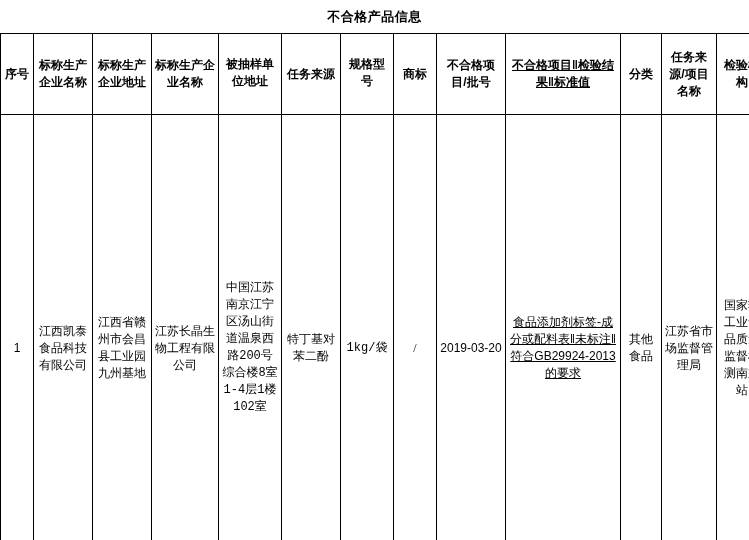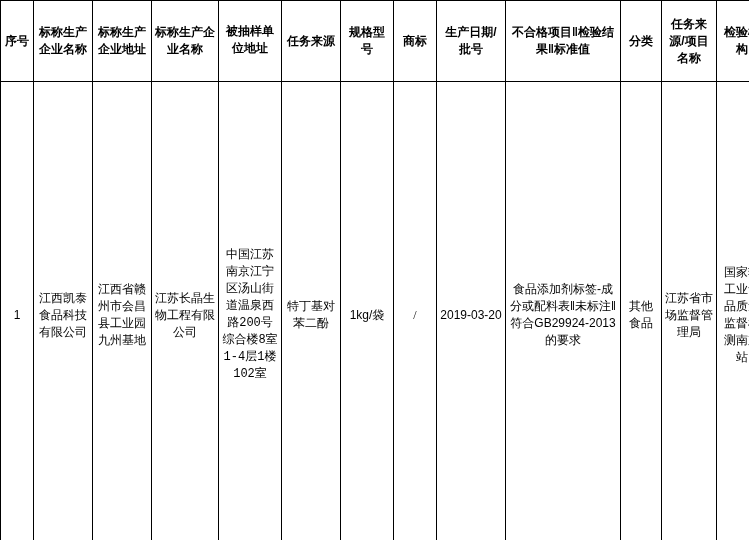--- a/index.html
+++ b/index.html
@@ -49,46 +49,47 @@
   table.report tbody td {
     height: 460px;
   }
   
   .c-seq     { width: 26px; }
   .c-name    { width: 52px; }
   .c-addr    { width: 52px; margin-left: 28px; }
   .c-sunit   { width: 60px; }
   .c-saddr   { width: 56px; font-family: Liberation Mono, monospace; }
   .c-food    { width: 52px; }
-  .c-spec    { width: 46px; }
+  .c-spec    { width: 46px; font-family: Liberation Mono, monospace; }
   .c-brand   { width: 36px; font-family: Liberation Serif, serif; }
   .c-date    { width: 62px; }
-  .c-item    { width: 108px; }
+  .c-item    { width: 108px; text-decoration: underline; }
   .c-class   { width: 34px; margin-left: 11px; }
   .c-task    { width: 48px; }
   .c-org     { width: 44px; }
 </style>
 </head>
 <body>
 
 <div class="page">
 
+  <div class="doc-title">不合格产品信息</div>
 
   <table class="report">
     <thead>
       <tr>
         <th class="c-seq">序号</th>
         <th class="c-name">标称生产企业名称</th>
         <th class="c-addr">标称生产企业地址</th>
         <th class="c-sunit">标称生产企业名称</th>
         <th class="c-saddr">被抽样单位地址</th>
         <th class="c-food">任务来源</th>
         <th class="c-spec">规格型号</th>
         <th class="c-brand">商标</th>
-        <th class="c-date">生产日期/批号</th>
+        <th class="c-date">不合格项目/批号</th>
         <th class="c-item">不合格项目‖检验结果‖标准值</th>
         <th class="c-class">分类</th>
         <th class="c-task">任务来源/项目名称</th>
         <th class="c-org">检验机构</th>
 
       </tr>
     </thead>
     <tbody>
       <tr>
         <td class="c-seq">1</td>

